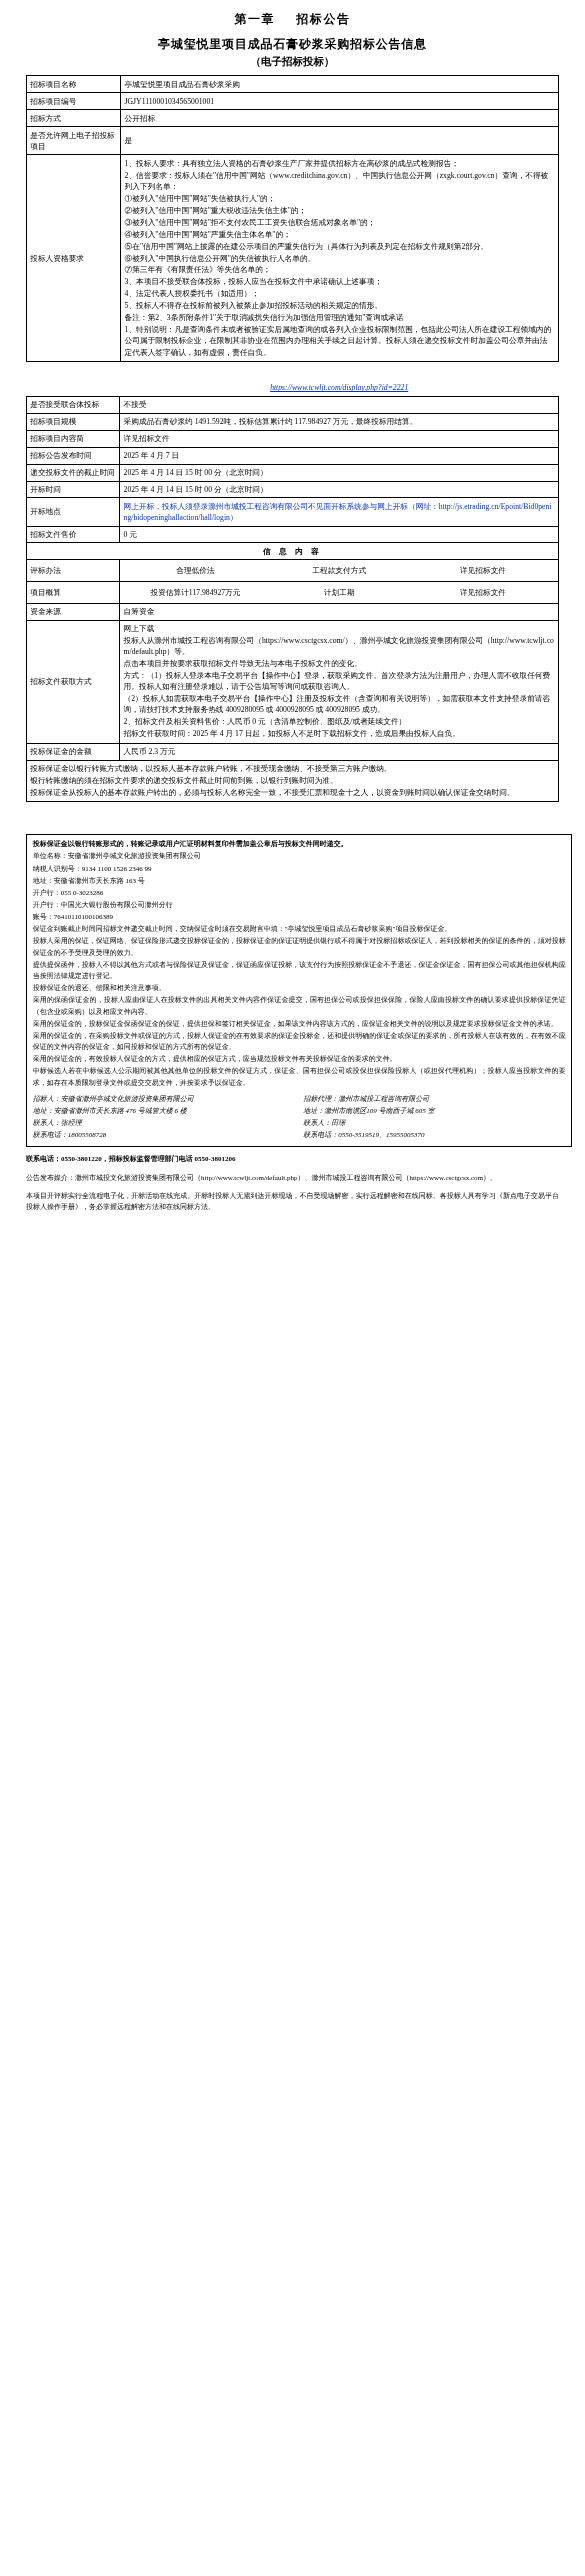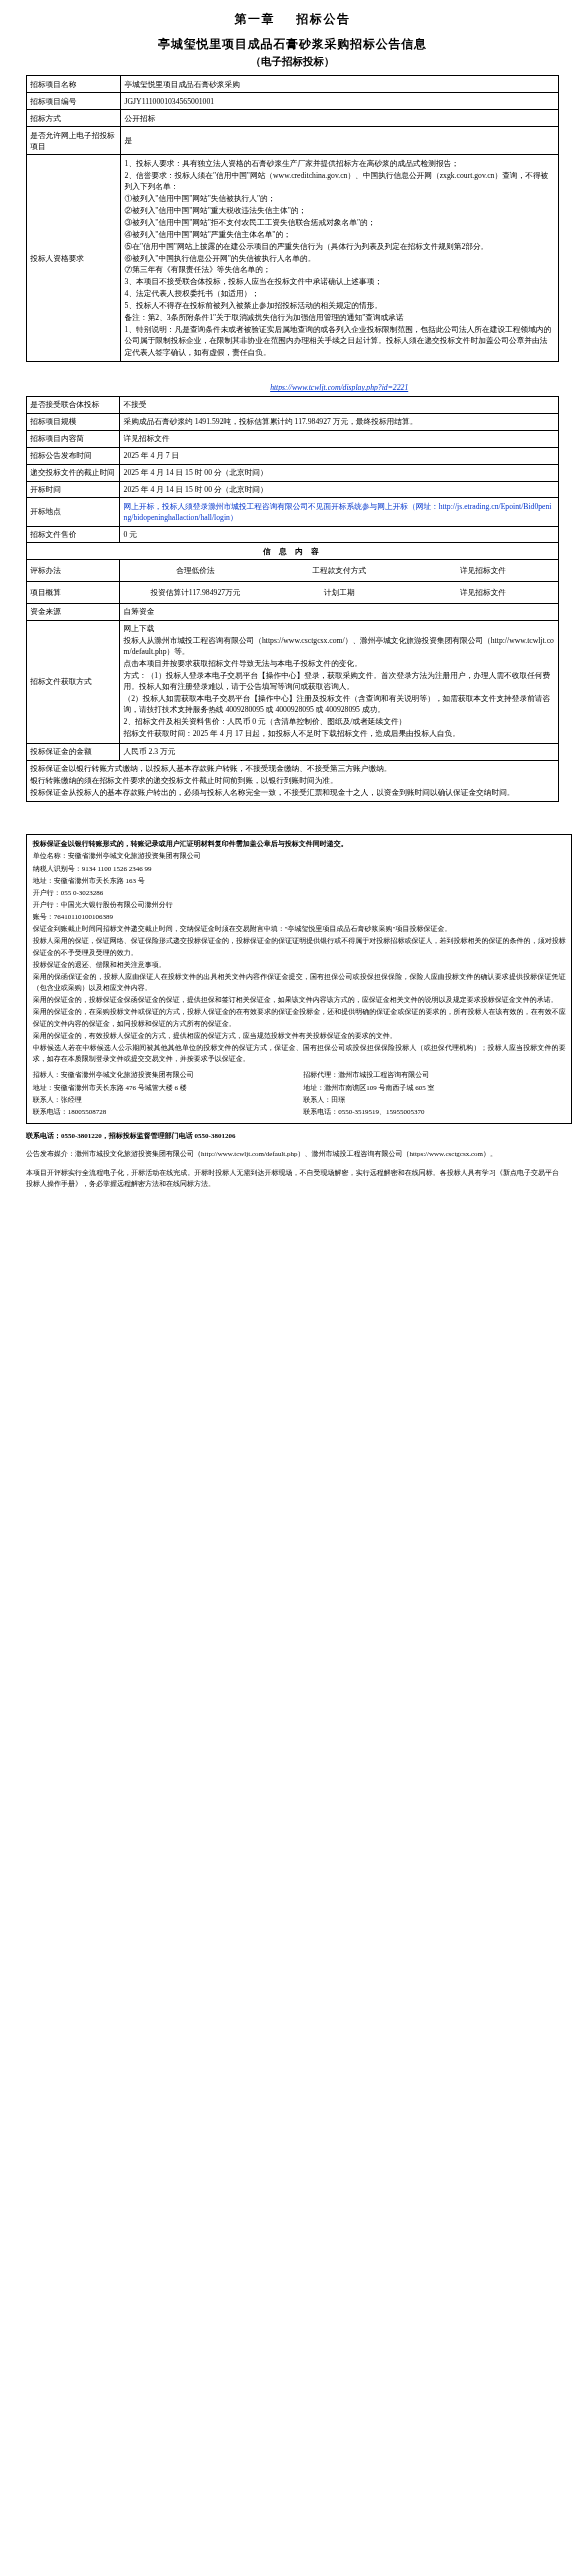--- a/index.html
+++ b/index.html
@@ -65,21 +65,21 @@
   .blue{color:#0033cc;text-decoration:underline;}
   .blue-nolink{color:#0033cc;}
   .blocks-gap{height:18px;}
   .big-gap{height:32px;}
   .block2,.block3{width:533px;margin:0 auto;}
   .nb{border:none !important;}
   .boxed{border:0.8px solid #000;padding:4px 5.7px;font-size:7px;line-height:1.62;text-align:justify;}
   .boxed p{margin:0 0 0.8px 0;}
   .bold{font-weight:bold;}
   .foot-note{font-size:7px;line-height:1.62;text-align:justify;margin-top:3.2px;}
-  .two-col{display:flex;gap:8px;}
+  .two-col{display:flex;gap:8px;font-style:italic;}
   .two-col > div{flex:1;}
   .cen{text-align:center;}
 </style>
 </head>
 <body>
 
 <div class="page">
   <div class="wrap">
 
     <div class="chapter-title">
@@ -239,20 +239,21 @@
       <p class="bold">投标保证金以银行转账形式的，转账记录或用户汇证明材料复印件需加盖公章后与投标文件同时递交。</p>
       <p>单位名称：安徽省滁州亭城文化旅游投资集团有限公司</p>
       <p>纳税人识别号：9134 1100 1526 2346 99</p>
       <p>地址：安徽省滁州市天长东路 163 号</p>
       <p>开户行：055 0-3023286</p>
       <p>开户行：中国光大银行股份有限公司滁州分行</p>
       <p>账号：76410110100106389</p>
       <p>保证金到账截止时间同招标文件递交截止时间，交纳保证金时须在交易附言中填："亭城玺悦里项目成品石膏砂浆采购"项目投标保证金。</p>
 
       <p>投标人采用的保证，保证网络、保证保险形式递交投标保证金的，投标保证金的保证证明提供银行或不得属于对投标招标或保证人，若到投标相关的保证的条件的，须对投标保证金的不予受理及受理的效力。</p>
+      <p>提供提保函件，投标人不得以其他方式或者与保险保证及保证金，保证函应保证投标，该支付行为按照投标保证金不予退还，保证金保证金，国有担保公司或其他担保机构应当按照法律规定进行登记。</p>
       <p>投标保证金的退还、偿限和相关注意事项。</p>
       <p>采用的保函保证金的，投标人应由保证人在投标文件的出具相关文件内容作保证金提交，国有担保公司或投保担保保险，保险人应由投标文件的确认要求提供投标保证凭证（包含业或采购）以及相应文件内容。</p>
       <p>采用的保证金的，投标保证金保函保证金的保证，提供担保和签订相关保证金，如果该文件内容该方式的，应保证金相关文件的说明以及规定要求投标保证金文件的承诺。</p>
       <p>采用的保证金的，在采购投标文件或保证的方式，投标人保证金的在有效要求的保证金投标金，还和提供明确的保证金或保证的要求的，所有投标人在该有效的，在有效不应保证的文件内容的保证金，如同投标和保证的方式所有的保证金。</p>
       <p>采用的保证金的，有效投标人保证金的方式，提供相应的保证方式，应当规范投标文件有关投标保证金的要求的文件。</p>
       <p>中标候选人若在中标候选人公示期间被其他其他单位的投标文件的保证方式，保证金、国有担保公司或投保担保保险投标人（或担保代理机构）；投标人应当投标文件的要求，如存在本质限制登录文件或提交交易文件，并按要求予以保证金。</p>
 
       <div class="two-col" style="margin-top:4.8px;">
         <div>
           <p>招标人：安徽省滁州亭城文化旅游投资集团有限公司</p>

